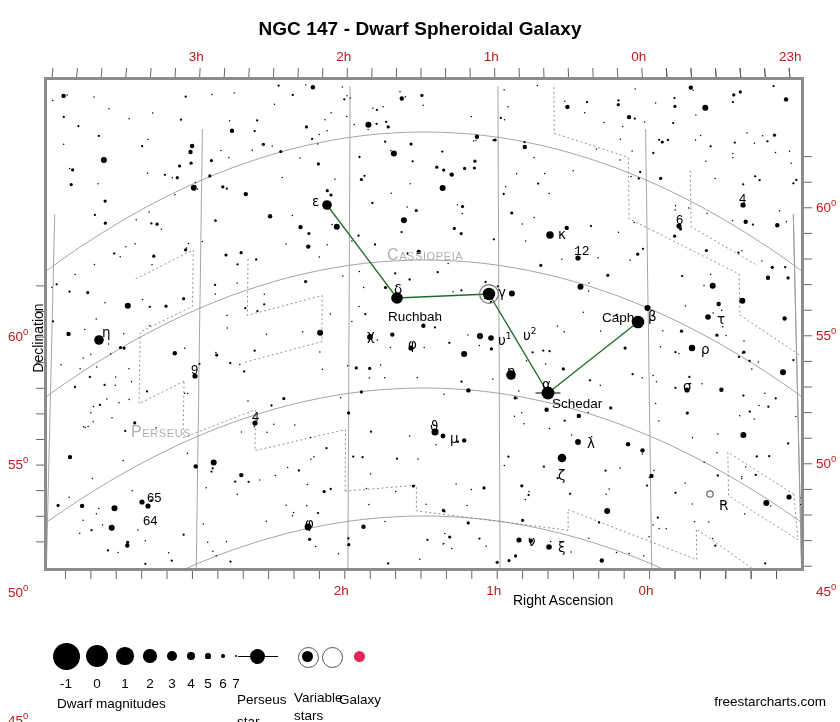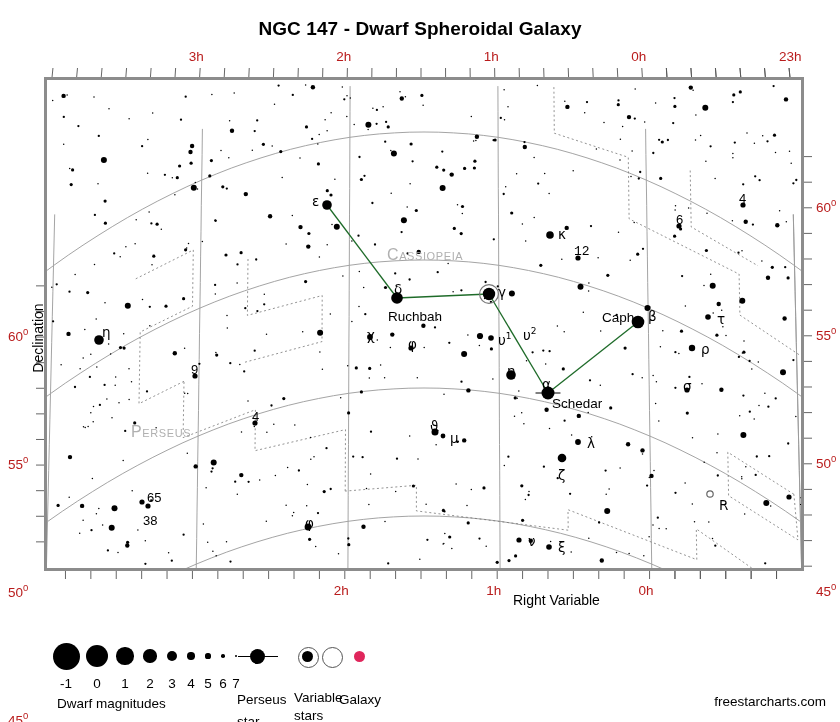--- a/index.html
+++ b/index.html
@@ -918,29 +918,29 @@
     <div class="slab greek" style="left: 670px; top: 233px;">τ</div>
     <div class="slab greek" style="left: 55px; top: 246px;">η</div>
     <div class="slab greek" style="left: 258px; top: 437px;">φ</div>
     <div class="slab greek" style="left: 672px; top: 419px;">R</div>
     <div class="slab num" style="left: 629px; top: 133px;">6</div>
     <div class="slab num" style="left: 692px; top: 112px;">4</div>
     <div class="slab num" style="left: 527px; top: 165px; font-family: Liberation Mono, monospace;">12</div>
     <div class="slab num" style="left: 144px; top: 283px;">9</div>
     <div class="slab num" style="left: 205px; top: 330px;">4</div>
     <div class="slab num" style="left: 100px; top: 411px;">65</div>
-    <div class="slab num" style="left: 96px; top: 434px;">38</div>
+    <div class="slab num" style="left: 96px; top: 434px;">64</div>
     <div class="slab num" style="left: 274px; top: 489px;">51</div>
     <div class="slab num" style="left: 752px; top: 414px;">18</div>
     <div class="slab gal147" style="left: 534px; top: 489px;">147</div>
     <div class="conlab" style="left: 340px; top: 166px;">Cassiopeia</div>
     <div class="conlab" style="left: 84px; top: 343px;">Perseus</div>
   </div>
 
-<div id="ra-title">Right Variable</div>
+<div id="ra-title">Right Ascension</div>
 <div id="dec-title">Declination</div>
 
 <div id="legend">
     <div class="lg-dot" style="left: 52.5px; top: 12.5px; width: 27px; height: 27px;"></div>
     <div class="lg-num" style="left: 54px; top: 46px; width: 24px;">-1</div>
     <div class="lg-dot" style="left: 86px; top: 15px; width: 22px; height: 22px;"></div>
     <div class="lg-num" style="left: 85px; top: 46px; width: 24px;">0</div>
     <div class="lg-dot" style="left: 116.4px; top: 17.4px; width: 17.2px; height: 17.2px;"></div>
     <div class="lg-num" style="left: 113px; top: 46px; width: 24px;">1</div>
     <div class="lg-dot" style="left: 143.4px; top: 19.4px; width: 13.2px; height: 13.2px;"></div>

